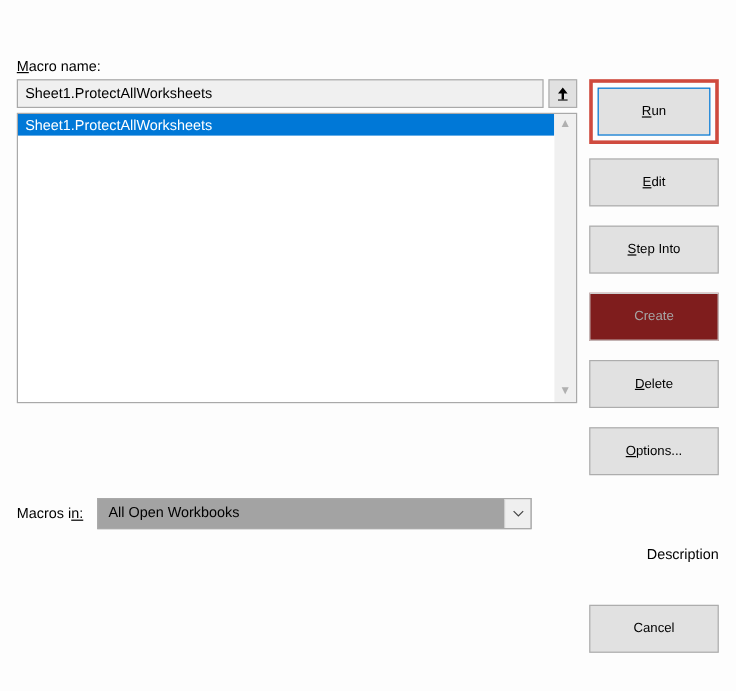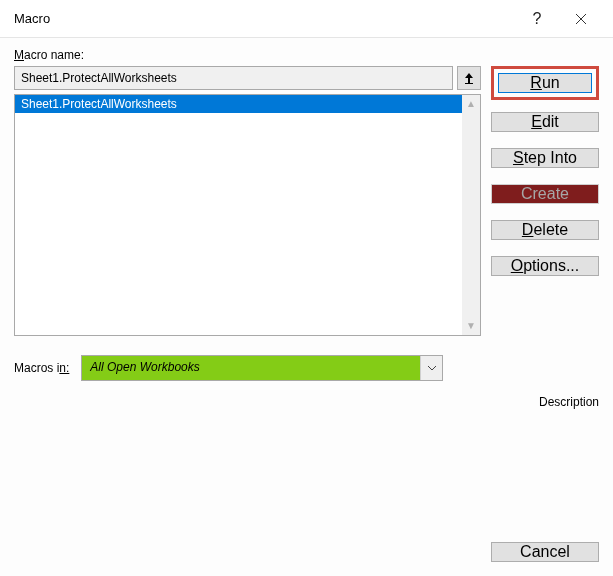--- a/index.html
+++ b/index.html
@@ -126,27 +126,27 @@
     justify-content: space-between;
     align-items: center;
     padding: 4px 0;
   }
   .scroll-arrow {
     color: #b0b0b0;
     font-size: 10px;
     line-height: 1;
   }
   .btn {
-    height: 20px;
+    height: 40px;
     border: 1px solid #adadad;
     background: #e1e1e1;
     display: flex;
     align-items: center;
     justify-content: center;
-    font-size: 16px;
+    font-size: 11px;
     font-family: inherit;
     color: #000;
     cursor: default;
   }
   .btn.disabled {
     color: #a6a6a6;
     border-color: #cfcfcf;
     background: #7f1d1d;
   }
   .run-highlight {
@@ -165,60 +165,49 @@
     gap: 12px;
     margin-top: 19px;
   }
   .macros-in-row .label { margin: 0; }
   .select-wrap {
     flex: 1;
     max-width: 362px;
     height: 26px;
     display: flex;
     border: 1px solid #a9a9a9;
-    background: #84cc16;
-    font-style: italic;
+    background: #a3a3a3;
   }
   .select-text {
     flex: 1;
     padding: 4px 8px;
     font-size: 12px;
   }
   .select-arrow {
     width: 22px;
     border-left: 1px solid #cfcfcf;
     background: #efefef;
     display: flex;
     align-items: center;
     justify-content: center;
   }
   .select-arrow svg { width: 10px; height: 6px; }
   .desc-label { margin-top: 14px; text-align: right; }
   .cancel-area {
     position: absolute;
     right: 0;
-    bottom: 0;
+    bottom: 18px;
   }
   .cancel-area .btn { width: 108px; }
 </style>
 </head>
 <body>
 
 <div class="window">
 
-  <div class="titlebar">
-    <div class="title">Macro</div>
-    <div class="help-btn">?</div>
-    <div class="close-btn">
-      <svg viewBox="0 0 12 12">
-        <line x1="1" y1="1" x2="11" y2="11" stroke="#333" stroke-width="1"></line>
-        <line x1="11" y1="1" x2="1" y2="11" stroke="#333" stroke-width="1"></line>
-      </svg>
-    </div>
-  </div>
 
   <div class="body">
     <div class="main-cols">
       <div class="left-col">
         <div class="label">
           <span class="underline">M</span><span>acro name:</span>
         </div>
         <div class="name-row">
           <input class="name-input" type="text" readonly="" value="Sheet1.ProtectAllWorksheets" style="">
           <div class="up-btn">

